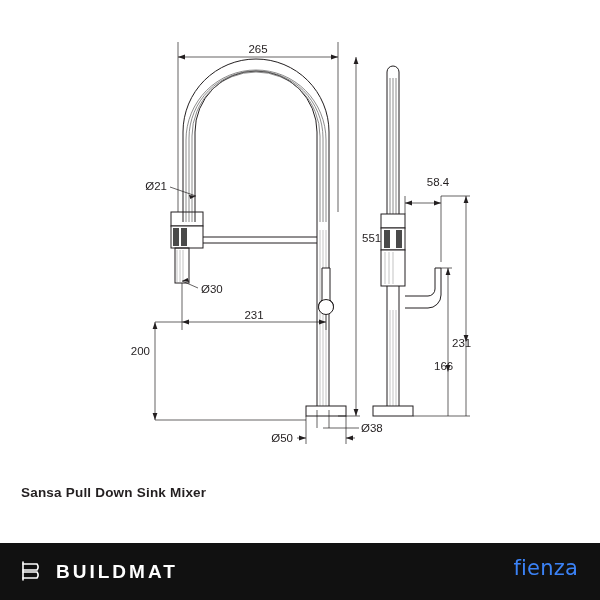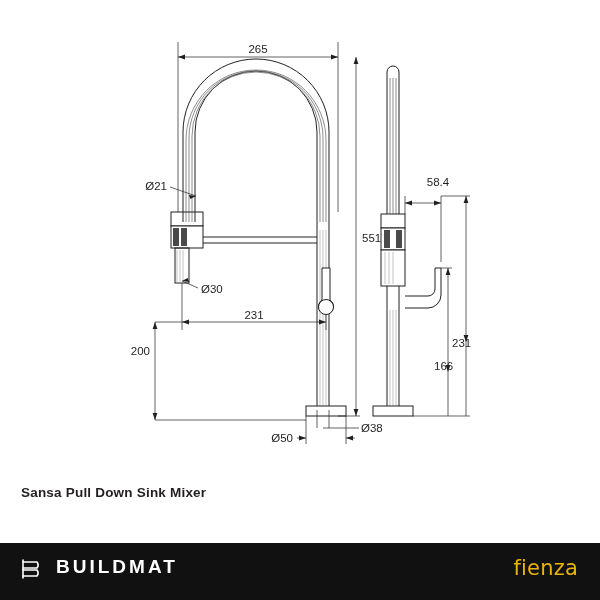--- a/index.html
+++ b/index.html
@@ -47,40 +47,40 @@
   .footer-inner {
     position: relative;
     width: 100%;
     height: 100%;
   }
   .buildmat-logo {
     position: absolute;
     left: 21px;
     top: 14px;
     display: flex;
-    align-items: flex-start;
+    align-items: center;
     height: 28px;
   }
   .buildmat-mark {
     width: 26px;
     height: 24px;
     margin-right: 9px;
   }
   .buildmat-word {
     color: #ffffff;
     font-size: 19px;
     font-weight: bold;
     letter-spacing: 3.0px;
     line-height: 1;
   }
   .fienza-logo {
     position: absolute;
     right: 22px;
     top: 15px;
-    color: #eab308;
+    color: #3b82f6;
     font-size: 21px;
     letter-spacing: 0.2px;
     font-family: "DejaVu Sans", sans-serif;
     line-height: 1;
   }
   svg text {
     font-family: "Liberation Sans", sans-serif;
     fill: #231f20;
   }
 </style>

